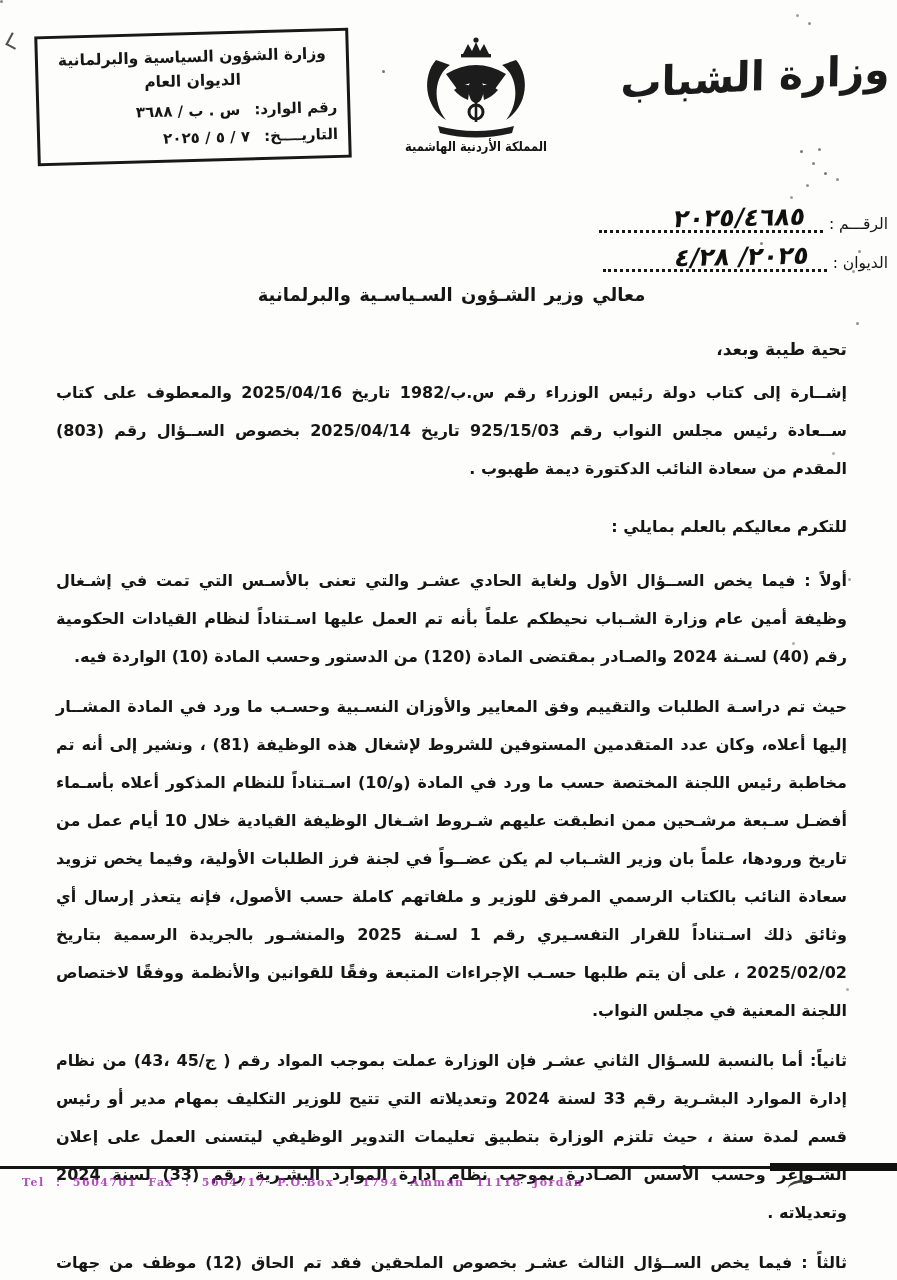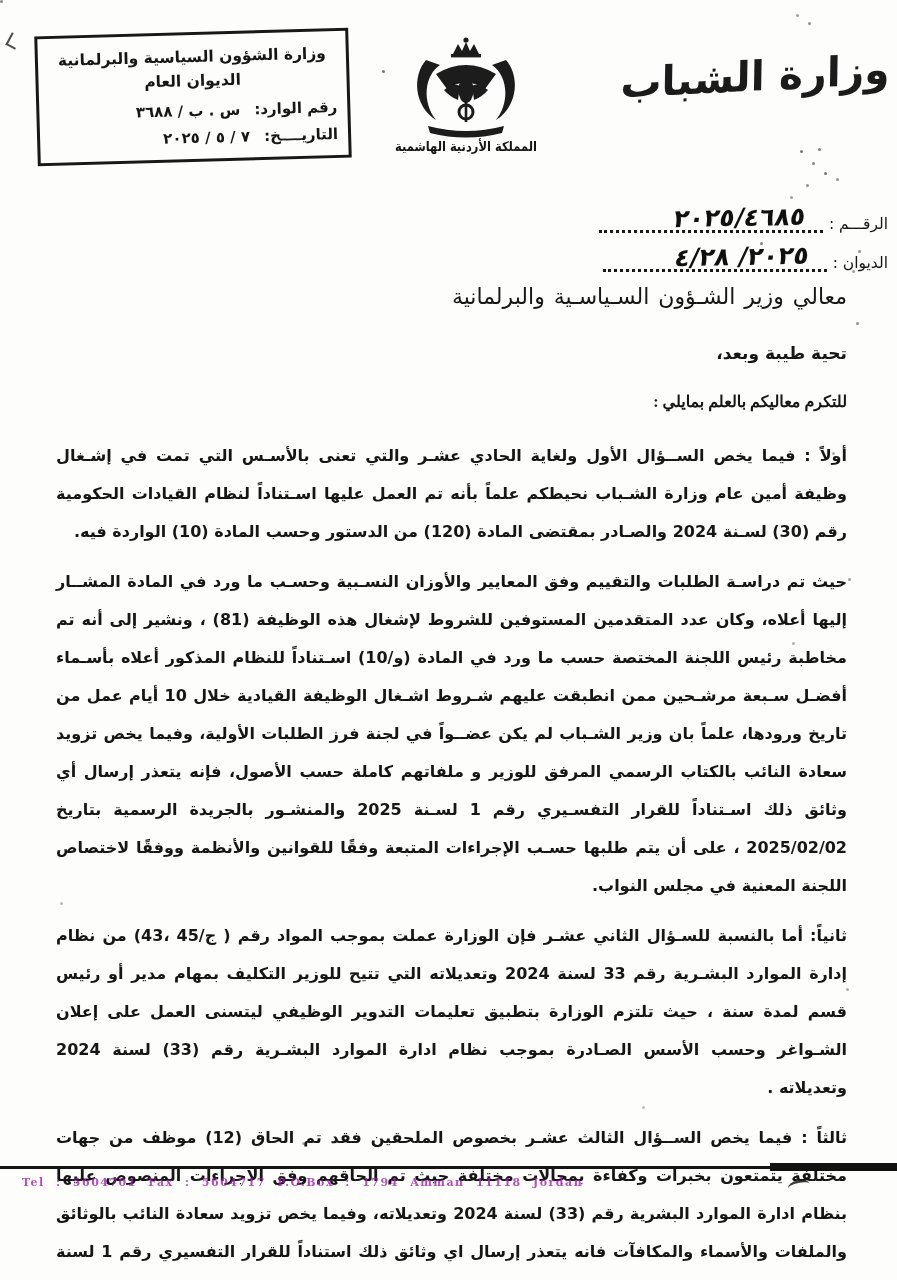--- a/index.html
+++ b/index.html
@@ -19,21 +19,21 @@
     padding:10px 10px 12px 10px;
     transform:rotate(-1.6deg);
     direction:rtl;
     font-weight:bold;
   }
   .stamp-line{ text-align:center;font-size:15.5px;line-height:1.55;font-weight:bold; }
   .stamp-row{ display:flex;align-items:baseline;margin-top:9px;font-size:15px;font-weight:bold; }
   .stamp-row .lbl{ margin-left:14px; }
   .stamp-row .val{ letter-spacing:2px; }
   
-  .emblem{ position:absolute;left:386px;top:34px;width:160px;text-align:center; }
+  .emblem{ position:absolute;left:396px;top:34px;width:160px;text-align:center; }
   .emblem svg{ display:block;margin:0 auto; }
   .emblem-caption{
     font-size:11.5px;font-weight:bold;margin-top:1px;
     transform:scaleY(1.15);letter-spacing:0px;color:#141414;
     direction:rtl;
   }
   
   .callig{
     position:absolute;left:640px;top:52px;width:250px;
     direction:rtl;text-align:center;
@@ -51,29 +51,29 @@
     position:absolute;bottom:-2px;right:18px;
     font-size:25px;font-weight:bold;color:#101010;
     transform:skewX(-10deg) rotate(-1deg);
     direction:ltr;white-space:nowrap;letter-spacing:1px;
   }
   
   .letter{
     position:absolute;top:284px;left:56px;right:50px;
     direction:rtl;
   }
-  .recipient{ font-size:22px;font-weight:normal;word-spacing:2px; }
+  .recipient{ text-align:center;font-size:18px;font-weight:bold;word-spacing:2px; }
   .salutation{ margin-top:34px;font-size:17px;font-weight:bold; }
   .para{
     margin-top:15px;
     font-size:16px;font-weight:bold;
     line-height:38px;
     text-align:justify;
   }
-  .request{ margin-top:24px;font-size:16px;font-weight:bold;line-height:30px;font-family:Liberation Serif, serif; }
+  .request{ margin-top:24px;font-size:16px;font-weight:bold;line-height:30px; }
   .p-first{ margin-top:20px; }
   .p-mid{ margin-top:12px; }
   
   .footer-line{ position:absolute;left:0;top:1166px;width:897px;height:3px;background:#141414; }
   .footer-line-thick{ position:absolute;left:770px;top:1163px;width:127px;height:8px;background:#111; }
   .footer-text{
     position:absolute;left:22px;top:1176px;width:700px;height:17px;
     overflow:hidden;
     font-family:"DejaVu Serif",serif;
     font-size:11px;font-weight:bold;color:#a21caf;
@@ -160,22 +160,23 @@
       <span class="ref-label">الديوان :</span>
       <span class="ref-line">
         <span class="ref-value">٢٠٢٥/ ٤/٢٨</span>
       </span>
     </div>
   </div>
 
   <div class="letter">
     <div class="recipient">معالي وزير الشـؤون السـياسـية والبرلمانية</div>
     <div class="salutation">تحية طيبة وبعد،</div>
+    <div class="para">إشــارة إلى كتاب دولة رئيس الوزراء رقم س.ب/1982 تاريخ 2025/04/16 والمعطوف على كتاب ســعادة رئيس مجلس النواب رقم 925/15/03 تاريخ 2025/04/14 بخصوص الســؤال رقم (803) المقدم من سعادة النائب الدكتورة ديمة طهبوب .</div>
     <div class="request">للتكرم معاليكم بالعلم بمايلي :</div>
-    <div class="para p-first">أولاً : فيما يخص الســؤال الأول ولغاية الحادي عشـر والتي تعنى بالأسـس التي تمت في إشـغال وظيفة أمين عام وزارة الشـباب نحيطكم علماً بأنه تم العمل عليها اسـتناداً لنظام القيادات الحكومية رقم (30) لسـنة 2024 والصـادر بمقتضى المادة (120) من الدستور وحسب المادة (10) الواردة فيه.</div>
+    <div class="para p-first">أولاً : فيما يخص الســؤال الأول ولغاية الحادي عشـر والتي تعنى بالأسـس التي تمت في إشـغال وظيفة أمين عام وزارة الشـباب نحيطكم علماً بأنه تم العمل عليها اسـتناداً لنظام القيادات الحكومية رقم (40) لسـنة 2024 والصـادر بمقتضى المادة (120) من الدستور وحسب المادة (10) الواردة فيه.</div>
     <div class="para p-mid">حيث تم دراسـة الطلبات والتقييم وفق المعايير والأوزان النسـبية وحسـب ما ورد في المادة المشــار إليها أعلاه، وكان عدد المتقدمين المستوفين للشروط لإشغال هذه الوظيفة (81) ، ونشير إلى أنه تم مخاطبة رئيس اللجنة المختصة حسب ما ورد في المادة ‭(10/و)‬ اسـتناداً للنظام المذكور أعلاه بأسـماء أفضـل سـبعة مرشـحين ممن انطبقت عليهم شـروط اشـغال الوظيفة القيادية خلال 10 أيام عمل من تاريخ ورودها، علماً بان وزير الشـباب لم يكن عضــواً في لجنة فرز الطلبات الأولية، وفيما يخص تزويد سعادة النائب بالكتاب الرسمي المرفق للوزير و ملفاتهم كاملة حسب الأصول، فإنه يتعذر إرسال أي وثائق ذلك اسـتناداً للقرار التفسـيري رقم 1 لسـنة 2025 والمنشـور بالجريدة الرسمية بتاريخ 2025/02/02 ، على أن يتم طلبها حسـب الإجراءات المتبعة وفقًا للقوانين والأنظمة ووفقًا لاختصاص اللجنة المعنية في مجلس النواب.</div>
     <div class="para p-mid">ثانياً: أما بالنسبة للسـؤال الثاني عشـر فإن الوزارة عملت بموجب المواد رقم ‭(43، 45/ج )‬ من نظام إدارة الموارد البشـرية رقم 33 لسنة 2024 وتعديلاته التي تتيح للوزير التكليف بمهام مدير أو رئيس قسم لمدة سنة ، حيث تلتزم الوزارة بتطبيق تعليمات التدوير الوظيفي ليتسنى العمل على إعلان الشـواغر وحسب الأسس الصـادرة بموجب نظام ادارة الموارد البشـرية رقم (33) لسنة 2024 وتعديلاته .</div>
     <div class="para p-mid">ثالثاً : فيما يخص الســؤال الثالث عشـر بخصوص الملحقين فقد تم الحاق (12) موظف من جهات مختلفة يتمتعون بخبرات وكفاءة بمجالات مختلفة حيث تم الحاقهم وفق الاجراءات المنصوص عليها بنظام ادارة الموارد البشرية رقم (33) لسنة 2024 وتعديلاته، وفيما يخص تزويد سعادة النائب بالوثائق والملفات والأسماء والمكافآت فانه يتعذر إرسال اي وثائق ذلك استناداً للقرار التفسيري رقم 1 لسنة 2025 والمنشور بالجريدة الرسمية بتاريخ 2025/02/02.</div>
   </div>
 
   <div class="footer-line"></div>
   <div class="footer-line-thick"></div>
   <div class="footer-text">Tel : 5604701   Fax : 5604717   P.O.Box : 1794 Amman 11118 Jordan</div>
   <div class="footer-swoosh"></div>
 

